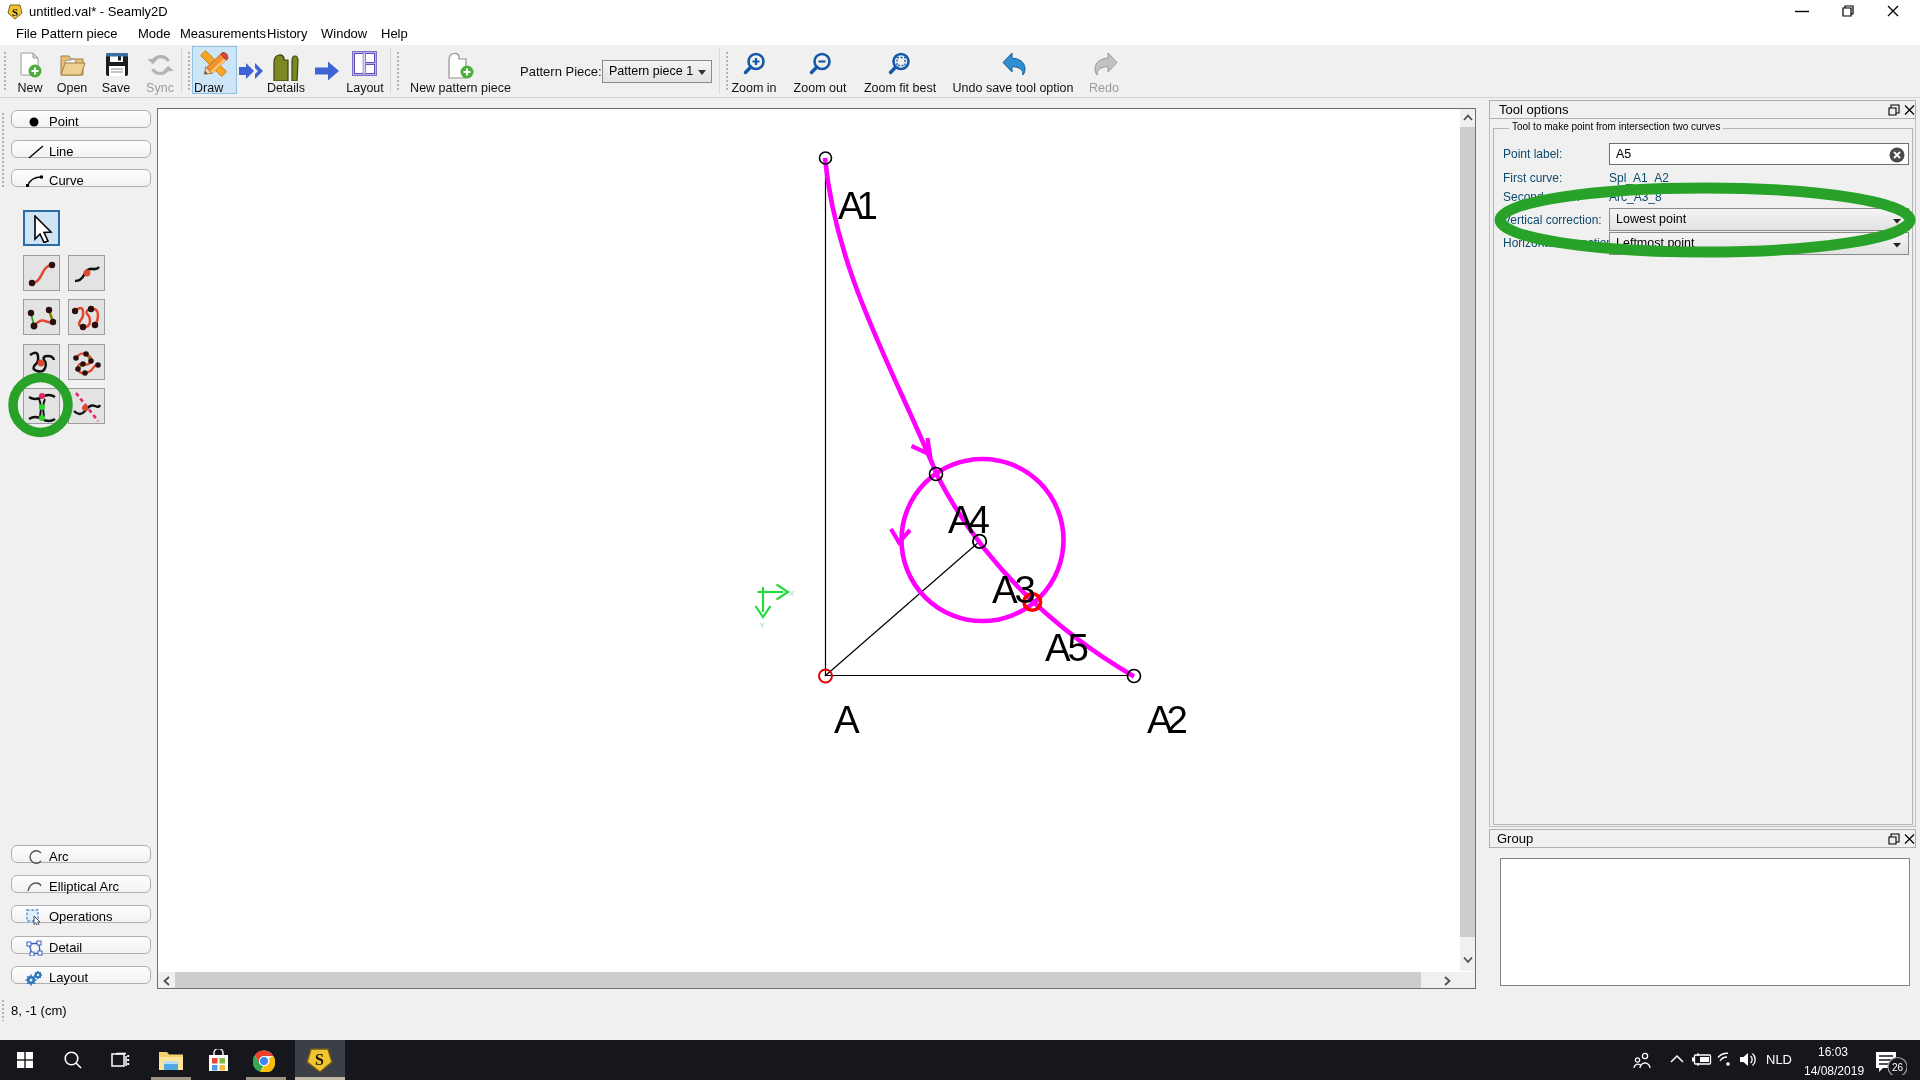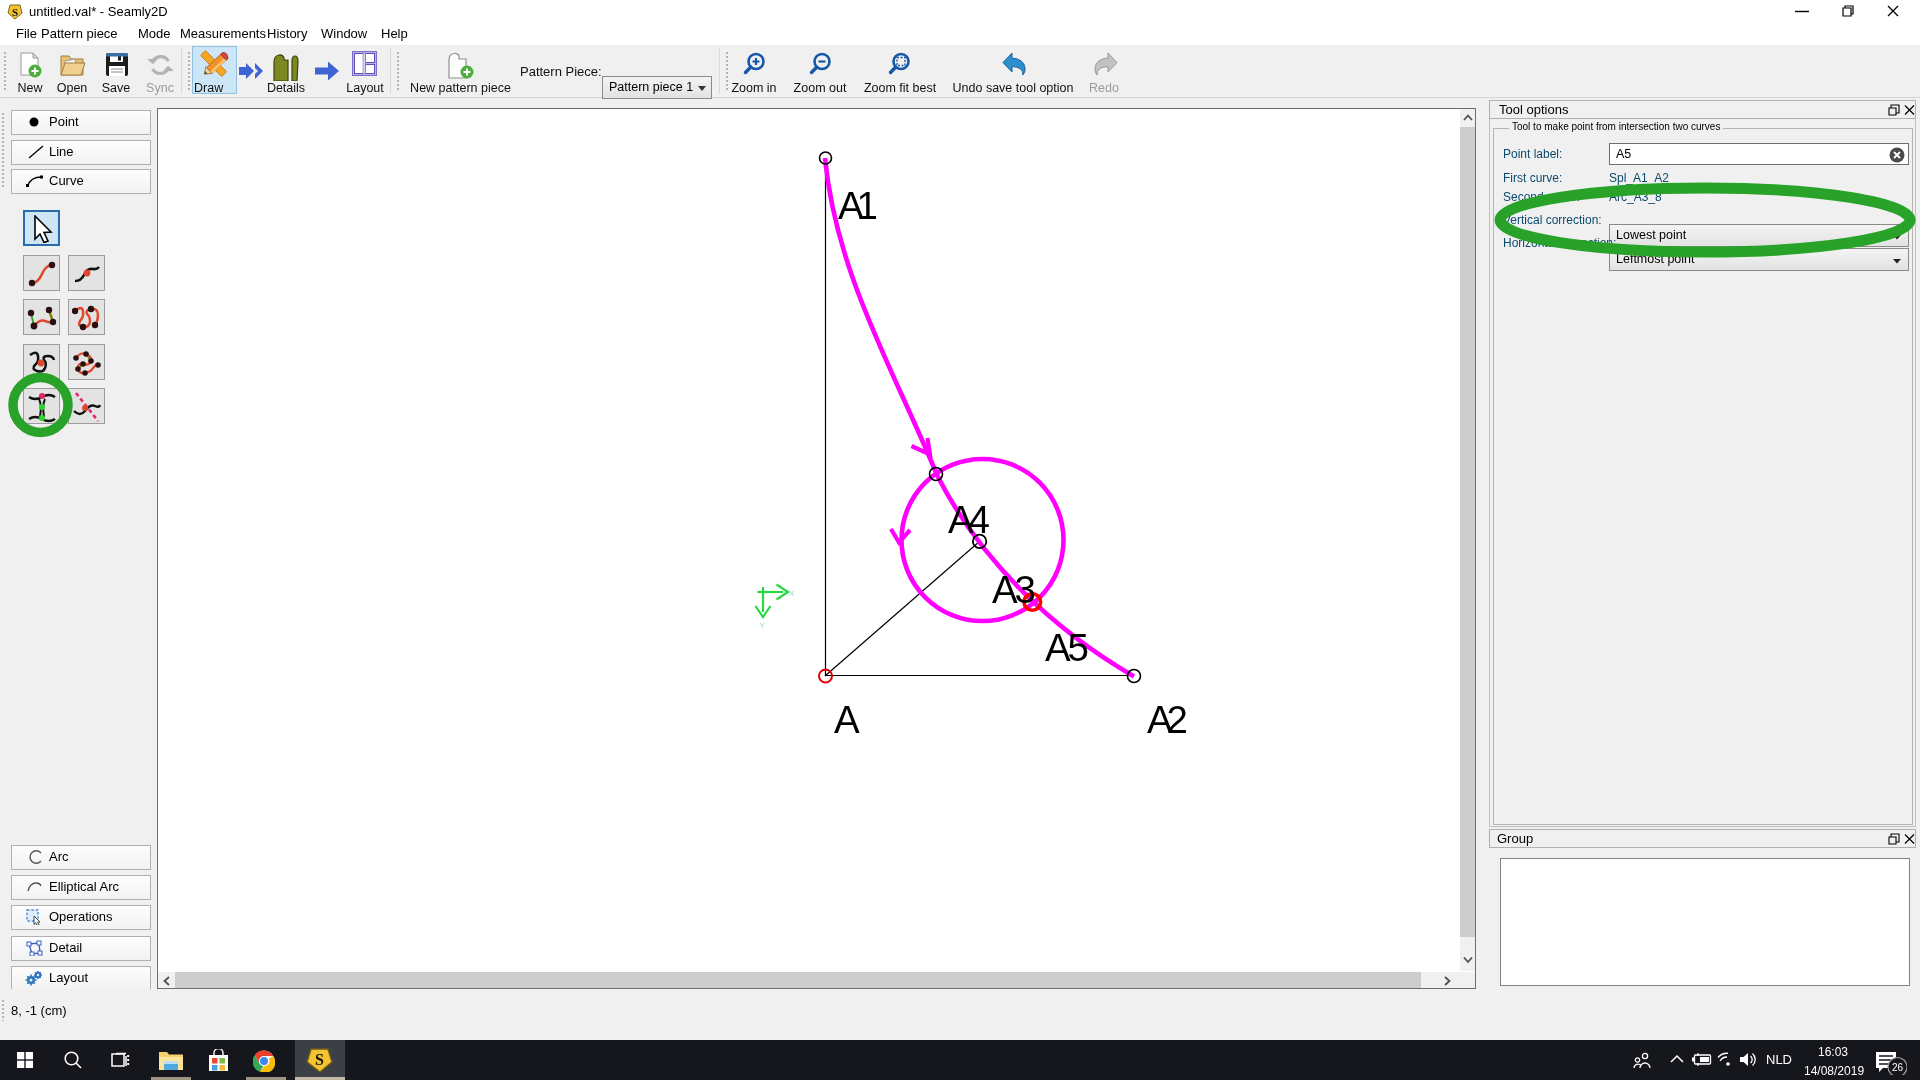--- a/index.html
+++ b/index.html
@@ -10,29 +10,29 @@
 .title-text { left:29px; top:4px; font-size:13px; color:#000; }
 .menubar { left:0; top:23px; width:1920px; height:22px; background:#ffffff; }
 .menu-item { position:absolute; top:3px; font-size:13px; color:#000; }
 .toolbar { left:0; top:45px; width:1920px; height:53px; background:#f0f0f0; border-bottom:1px solid #d4d4d4; }
 .tbtn { position:absolute; text-align:center; font-size:12.5px; color:#111; }
 .tlabel { position:absolute; font-size:12.5px; color:#111; white-space:nowrap; }
 .sep { position:absolute; top:3px; width:1px; height:46px; background:#d8d8d8; }
 .handle { position:absolute; top:6px; width:2px; height:40px;
   background-image:radial-gradient(circle, #b2b2b2 0.9px, transparent 1.1px);
   background-size:2px 4px; }
-.sidebtn { position:absolute; left:11px; width:140px; height:25px;
-  background:linear-gradient(#fdfdfd,#f2f2f2); border:1px solid #b0b0b0; border-radius:0;
+.sidebtn { position:absolute; left:11px; width:140px; height:18px;
+  background:linear-gradient(#fdfdfd,#f2f2f2); border:1px solid #b0b0b0; border-radius:6px;
   font-size:13px; color:#000; line-height:19px; }
 .sidebtn .lbl { position:absolute; left:37px; top:1px; }
 .toolbox { position:absolute; width:37px; height:36px; background:#e3e3e3; border:1px solid #9d9d9d; }
 .canvas { left:157px; top:108px; width:1319px; height:881px; background:#ffffff; border:1px solid #6e6e6e; }
 .panel-title { font-size:13px; color:#000; }
 .field-label { position:absolute; font-size:12px; color:#0c4a6e; white-space:nowrap; }
-.combo { position:absolute; background:linear-gradient(#f4f4f4,#e2e2e2); border:1px solid #8a8a8a; font-size:12.5px; color:#000;margin-top:16px; }
+.combo { position:absolute; background:linear-gradient(#f4f4f4,#e2e2e2); border:1px solid #8a8a8a; font-size:12.5px; color:#000; }
 .statusbar { left:0; top:989px; width:1624px; height:51px; background:#f0f0f0; }
 .taskbar { left:0; top:1040px; width:1920px; height:40px; background:#15171c; -webkit-font-smoothing:antialiased; }
 .tray-text { position:absolute; color:#ffffff; font-size:12px; }
 </style>
 </head>
 <body>
 
 <div class="abs titlebar">
   <svg class="abs" style="left:7px;top:4px" width="16" height="16" viewBox="0 0 16 16">
     <path d="M3,1 L13,1 L15,9 L8,15 L1,9 Z" fill="#f4c430" stroke="#7a6520" stroke-width="1"></path>

